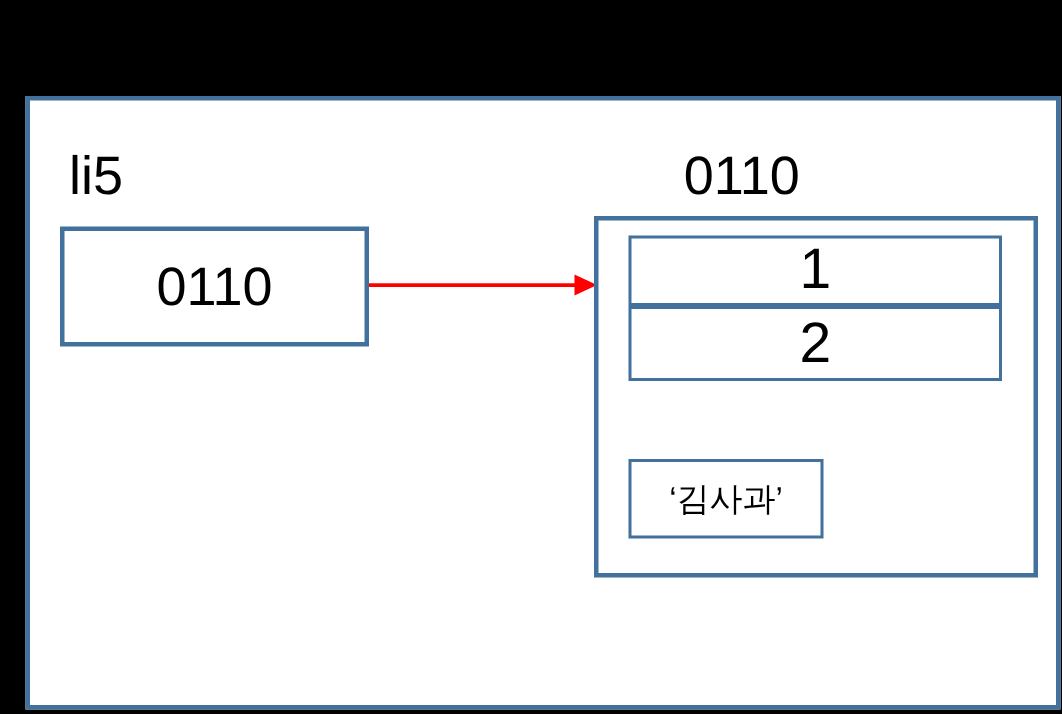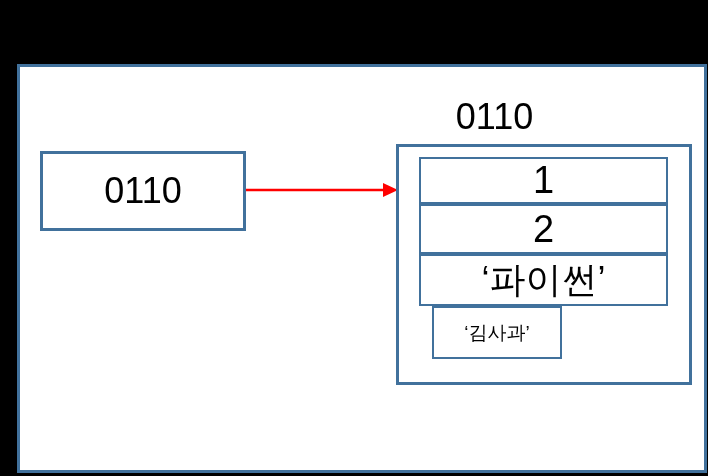--- a/index.html
+++ b/index.html
@@ -51,30 +51,31 @@
     white-space: nowrap;
   }
   #var-label   { left: 46px;  top: 96px;  font-size: 36px; }
   #var-box     { left: 40px;  top: 151px; width: 206px; height: 80px; font-size: 36px; }
   #arrow-svg   { position: absolute; left: 246px; top: 179px; }
   #addr-label  { left: 437px; top: 96px;  width: 115px; font-size: 36px; text-align: center; }
   #list-box    { left: 396px; top: 144px; width: 296px; height: 241px; }
   #row-1       { left: 419px; top: 157px; width: 249px; height: 47px; font-size: 38px; }
   #row-2       { left: 419px; top: 204px; width: 249px; height: 50px; font-size: 38px; }
   #row-3       { left: 419px; top: 254px; width: 249px; height: 52px; font-size: 36px; }
-  #row-4a      { left: 432px; top: 306px; width: 130px; height: 53px; font-size: 19px; justify-content: center; }
+  #row-4a      { left: 419px; top: 306px; width: 130px; height: 53px; font-size: 22px; justify-content: center; }
   #row-4b      { left: 549px; top: 306px; width: 119px; height: 53px; font-size: 22px; }
 </style>
 </head>
 <body>
 
 <div id="page">
 
   <div class="frame"></div>
 
+  <div class="text-label" id="var-label">li5</div>
 
   <div class="shape-box" id="var-box">
     <span>0110</span>
   </div>
 
   <svg id="arrow-svg" width="152" height="22" viewBox="0 0 152 22">
     <line x1="0" y1="11" x2="139" y2="11" stroke="#FF0000" stroke-width="2.5"></line>
     <polygon points="137,4 152,11 137,18" fill="#FF0000"></polygon>
   </svg>
 
@@ -83,22 +84,19 @@
   <div class="shape-box" id="list-box"></div>
 
   <div class="row-box" id="row-1">
     <span>1</span>
   </div>
 
   <div class="row-box" id="row-2">
     <span>2</span>
   </div>
 
-  <div class="row-box" id="row-3">
-    <span>‘파이썬’</span>
-  </div>
 
   <div class="row-box" id="row-4a">
     <span>‘김사과’</span>
   </div>
 
 
 </div>
 
 </body></html>

